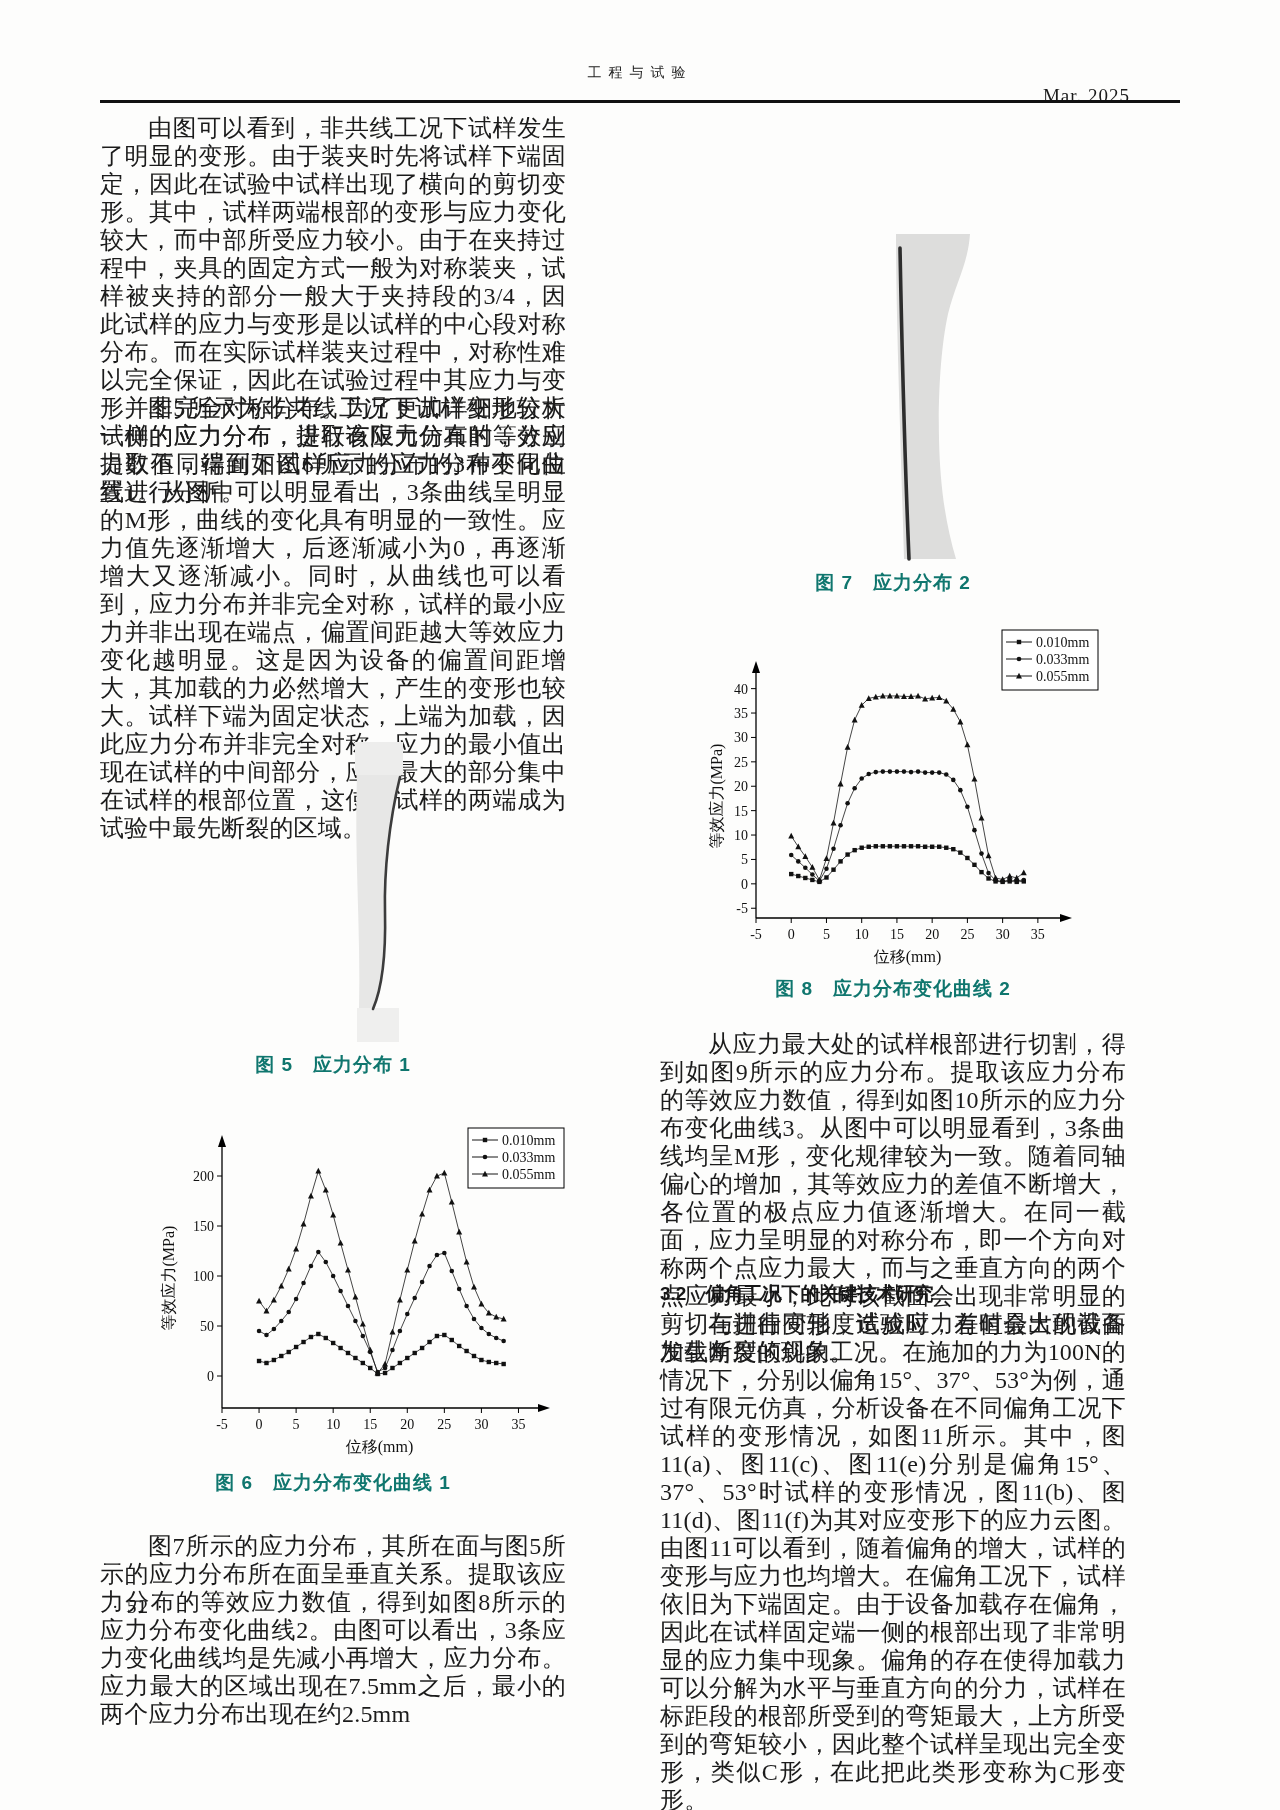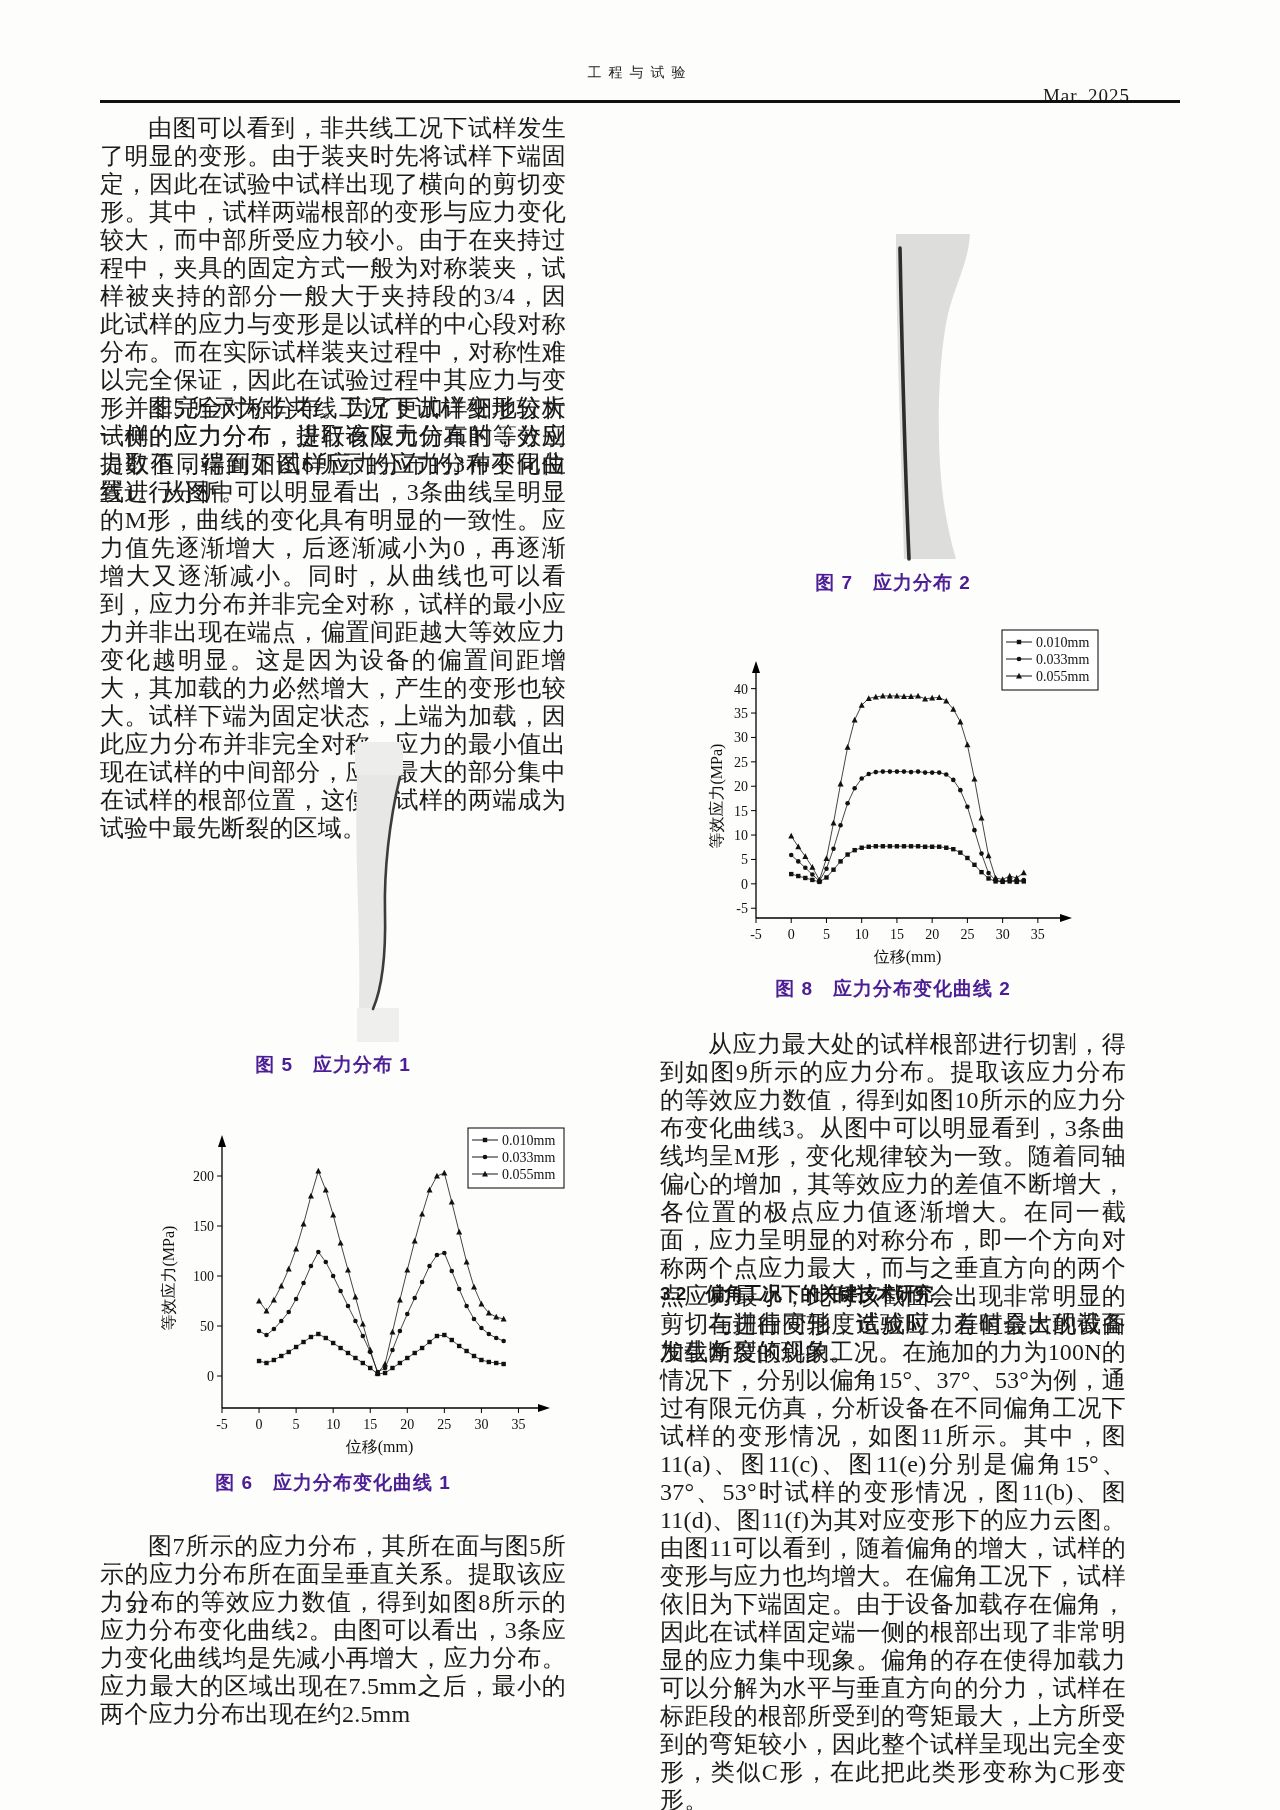--- a/index.html
+++ b/index.html
@@ -19,21 +19,21 @@
     position:absolute;top:100px;left:100px;width:1080px;height:3px;background:#111;
   }
   .para{
     position:absolute;width:466px;margin:0;font-size:24px;line-height:28px;
     text-align:justify;letter-spacing:0.2px;
   }
   .indent{text-indent:2em;}
   .figcap{
     position:absolute;width:466px;text-align:center;
     font-family:"Liberation Sans","DejaVu Sans",sans-serif;
-    font-weight:bold;font-size:19px;letter-spacing:1px;color:#4c1d95;
+    font-weight:bold;font-size:19px;letter-spacing:1px;color:#0f766e;
   }
   .sec-heading{
     position:absolute;width:466px;margin:0;
     font-family:"Liberation Sans","DejaVu Sans",sans-serif;
     font-weight:bold;font-size:19px;line-height:28px;color:#161616;
   }
   .specimen{position:absolute;}
   .chart{position:absolute;}
   .chart svg text.tick{font-family:"Liberation Serif","DejaVu Serif",serif;font-size:14px;fill:#111;}
   .chart svg text.axlabel{font-family:"Liberation Serif","DejaVu Serif",serif;font-size:16px;fill:#111;}

